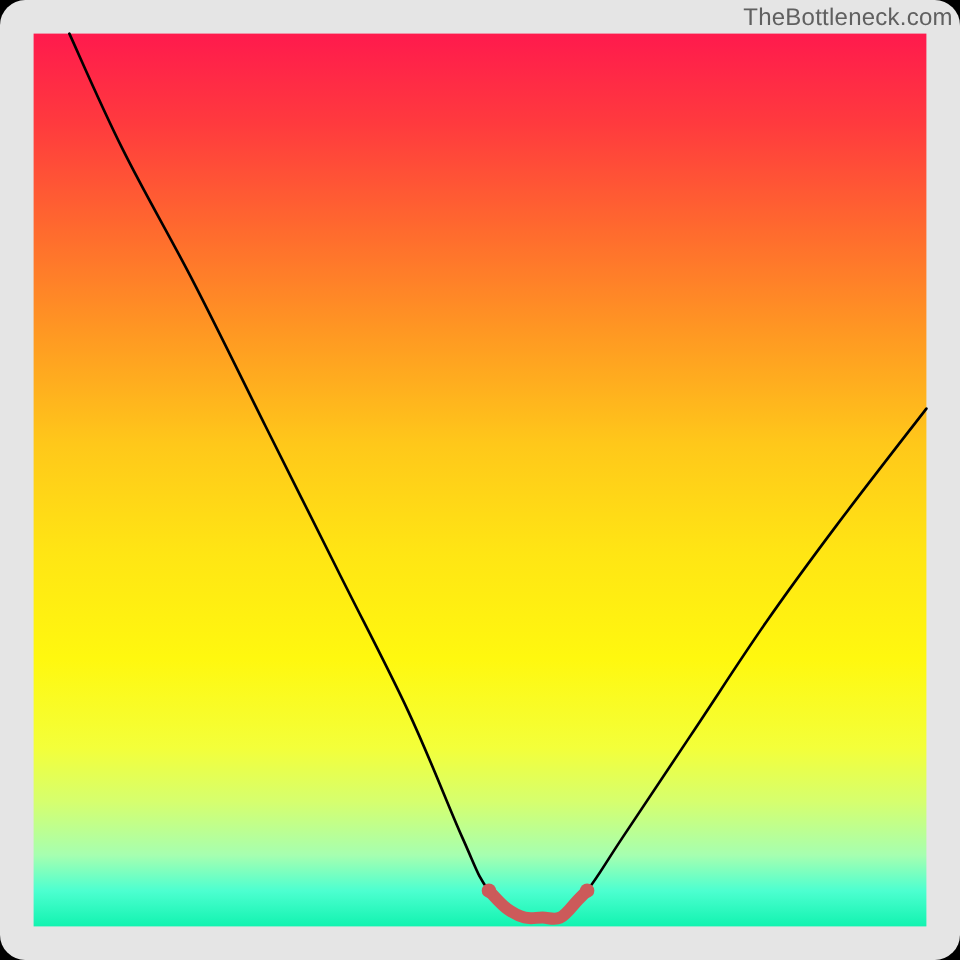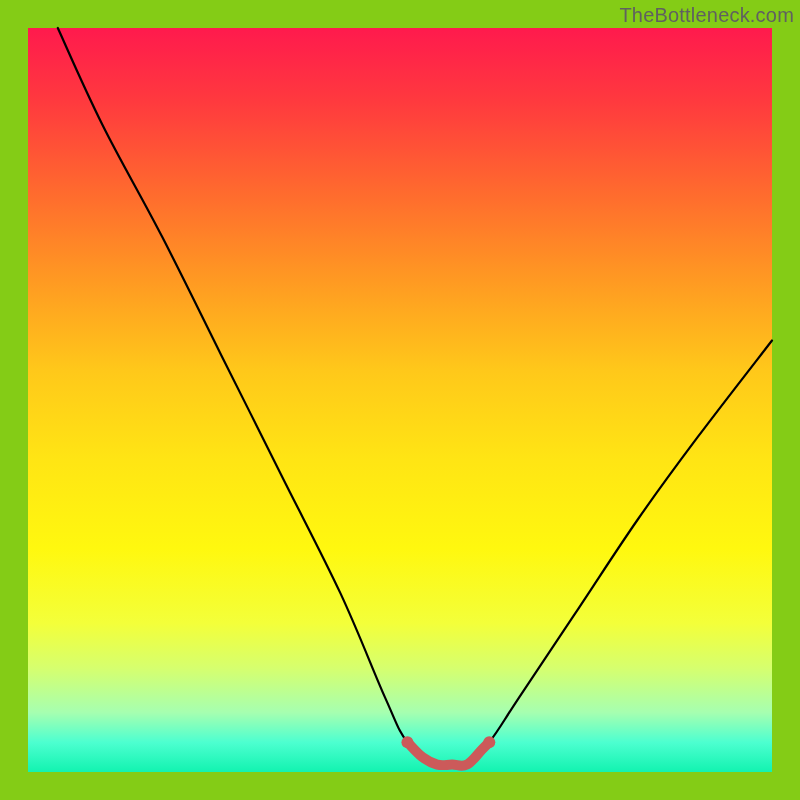--- a/index.html
+++ b/index.html
@@ -8,21 +8,22 @@
     width: 800px;
     height: 800px;
     overflow: hidden;
     background: #000;
     font-family: Arial, Helvetica, sans-serif;
   }
   .frame {
     position: relative;
     width: 800px;
     height: 800px;
-    background: #84cc16;
+    background: #e5e5e5;
+    border-radius: 21px;
   }
   .plot {
     position: absolute;
     left: 28px;
     top: 28px;
     width: 744px;
     height: 744px;
     background: linear-gradient(to bottom,
       #ff1a4d 0%,
       #ff3a3e 10%,

